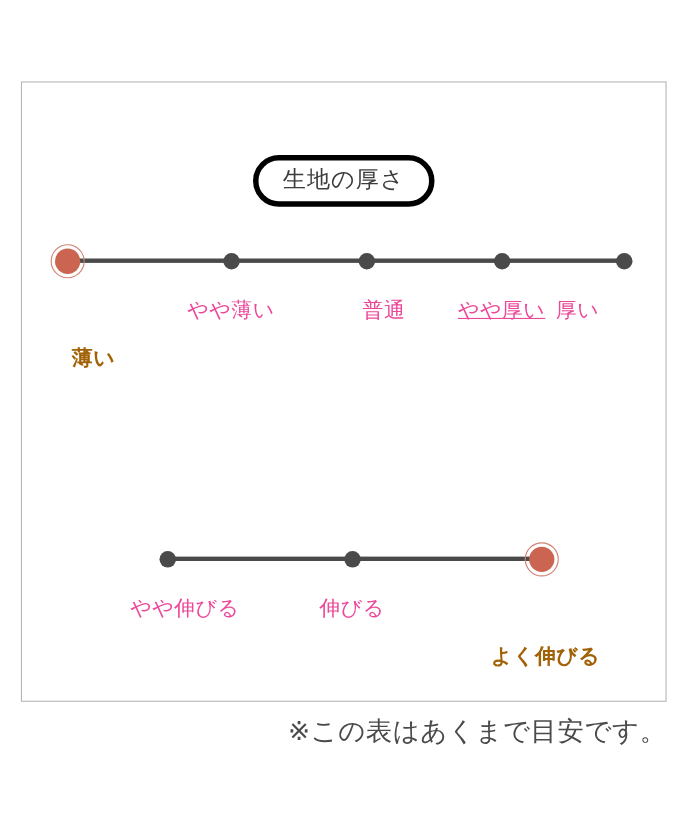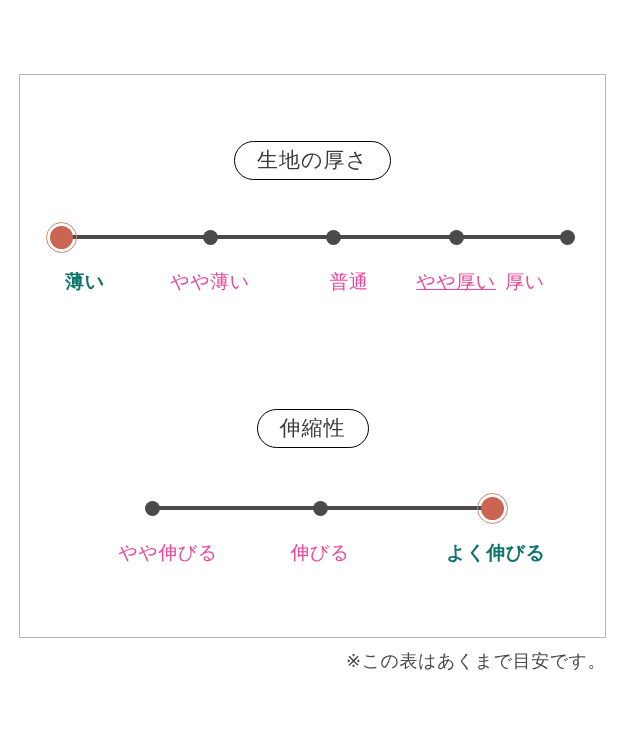--- a/index.html
+++ b/index.html
@@ -30,21 +30,21 @@
 
   
   .pill-row {
     position: absolute;
     left: 0;
     width: 100%;
     text-align: center;
   }
   .pill {
     display: inline-block;
-    border: 1px solid #000000;
+    border: 5px solid #000000;
     border-radius: 999px;
     padding: 7px 22px 9px 22px;
     font-size: 21px;
     line-height: 1;
     letter-spacing: 1px;
     color: #3c3c3c;
     background: #ffffff;
     white-space: nowrap;
   }
 
@@ -92,29 +92,30 @@
     position: absolute;
     top: 34px;
     transform: translateX(-50%);
     font-size: 19px;
     white-space: nowrap;
     color: #ec4899;
     letter-spacing: 0.5px;
   }
   .tick-label.selected {
     font-weight: bold;
-    color: #0f766e;
+    color: #a16207;
+    margin-top: 44px;
   }
 
   
   #footnote {
     position: absolute;
     right: 19px;
     top: 649px;
-    font-size: 18px;
+    font-size: 24px;
     color: #4a4a4a;
     letter-spacing: 0.5px;
     white-space: nowrap;
   }
 </style>
 </head>
 <body>
 
 <div id="spec-panel">
 
@@ -131,23 +132,20 @@
     <div class="dot" style="left:395px;"></div>
     <div class="dot" style="left:506px;"></div>
 
     <div class="tick-label selected" style="left:24px;">薄い</div>
     <div class="tick-label" style="left:149px;">やや薄い</div>
     <div class="tick-label" style="left:288px;">普通</div>
     <div class="tick-label" style="left:395px;text-decoration:underline;">やや厚い</div>
     <div class="tick-label" style="left:464px;">厚い</div>
   </div>
 
-  <div class="pill-row" style="top:334px;">
-    <span class="pill">伸縮性</span>
-  </div>
 
   <div class="scale" id="scale-stretch" style="left:132px; top:431px; width:340px;">
     <div class="track" style="left:0px; width:340px;"></div>
 
     <div class="dot" style="left:0px;"></div>
     <div class="dot" style="left:168px;"></div>
     <div class="dot selected" style="left:340px;"></div>
 
     <div class="tick-label" style="left:0px;margin-left:16px;">やや伸びる</div>
     <div class="tick-label" style="left:168px;text-align:right;">伸びる</div>

